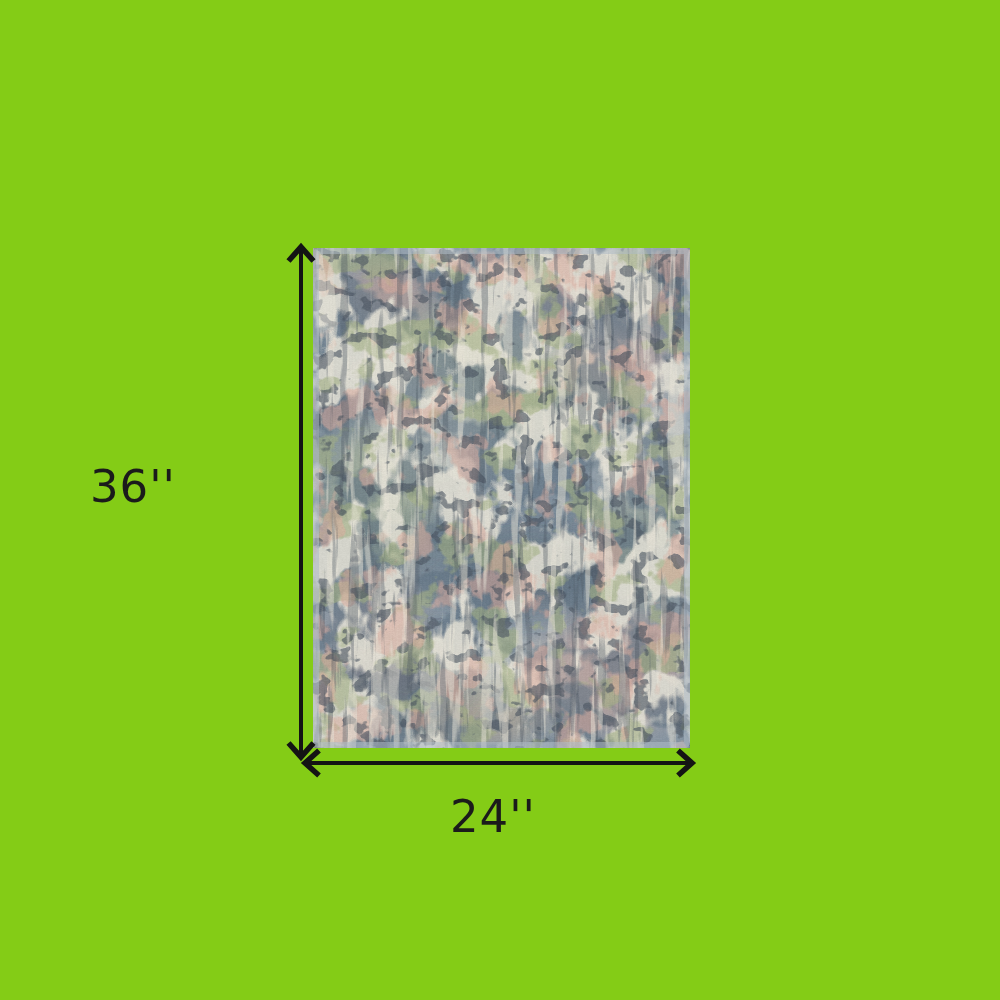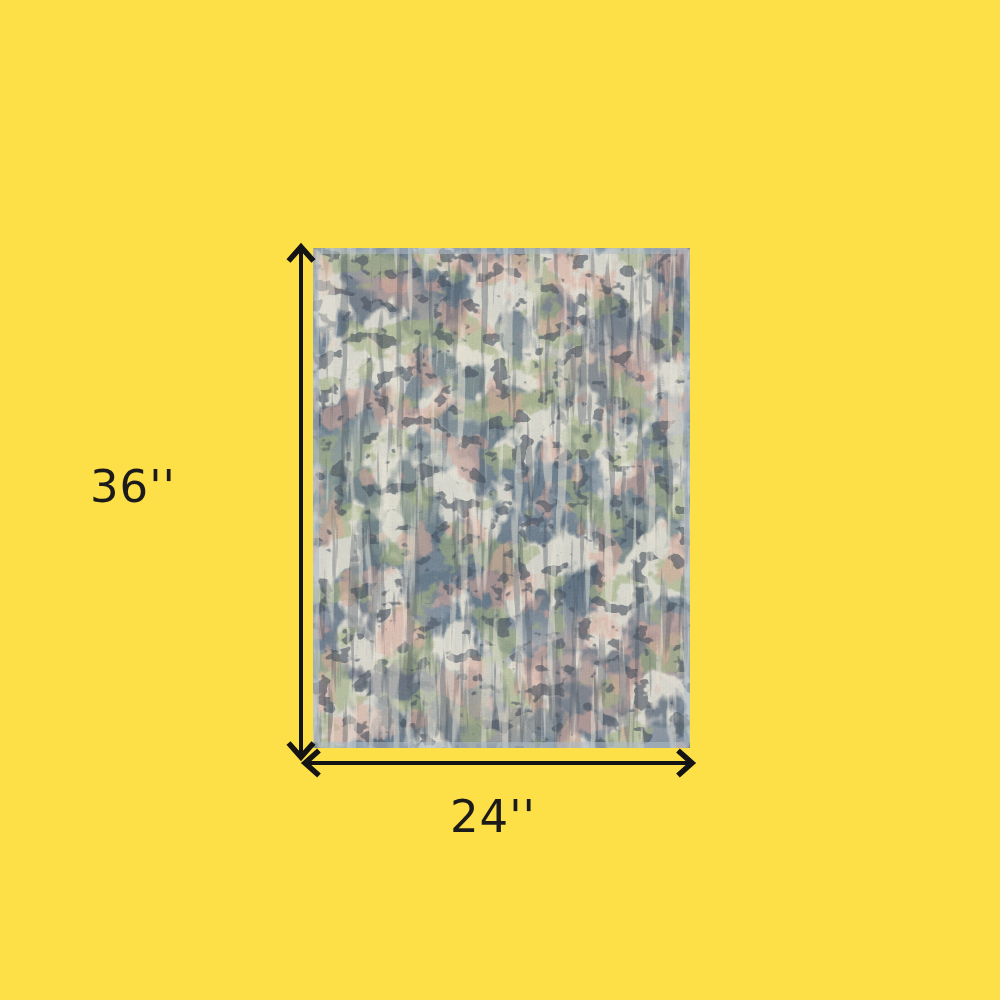--- a/index.html
+++ b/index.html
@@ -5,21 +5,21 @@
   html, body {
     margin: 0;
     padding: 0;
     background: #ffffff;
     font-family: "DejaVu Sans", "Liberation Sans", sans-serif;
   }
   .stage {
     position: relative;
     width: 1000px;
     height: 1000px;
-    background: #fde047;
+    background: #84cc16;
     overflow: hidden;
   }
   .rug {
     position: absolute;
     left: 313px;
     top: 248px;
     width: 377px;
     height: 500px;
   }
   .rug svg {

